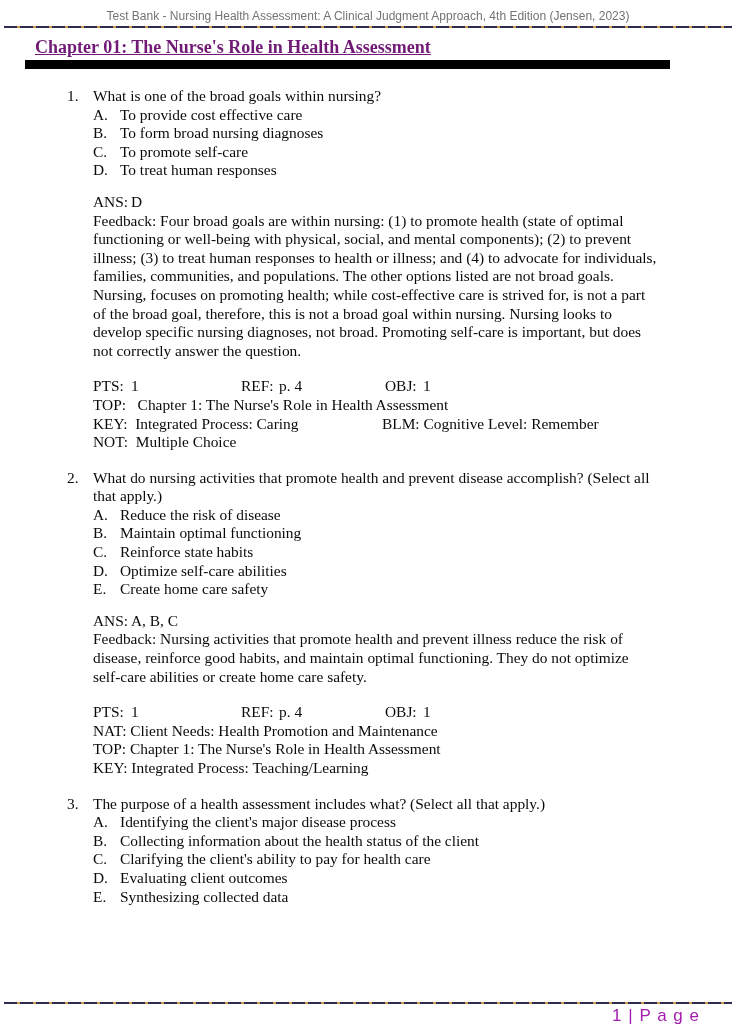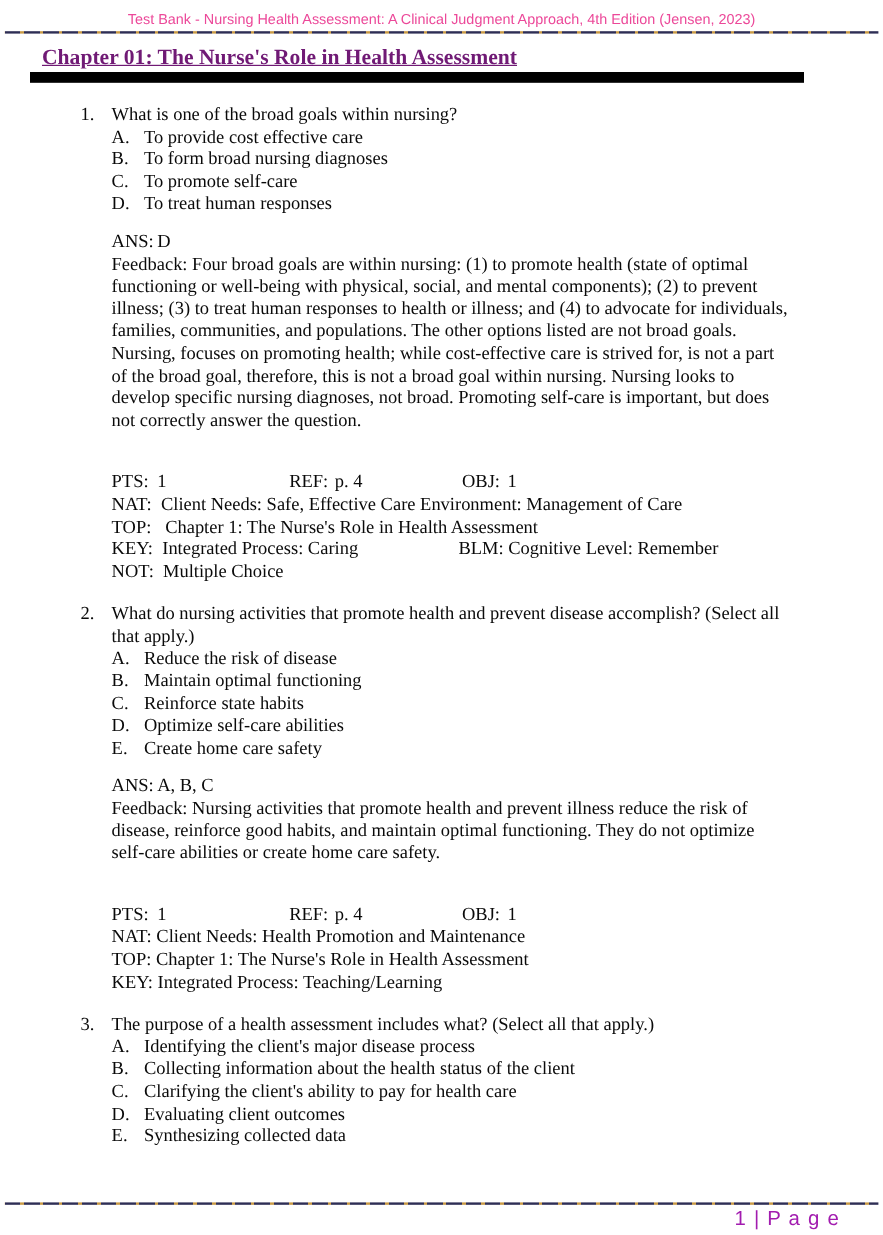--- a/index.html
+++ b/index.html
@@ -3,21 +3,21 @@
 <meta charset="utf-8">
 <style>
   * { margin:0; padding:0; box-sizing:border-box; }
   html, body { background:#ffffff; }
   body {
     width:736px; height:1029px; position:relative; overflow:hidden;
     font-family:"Liberation Serif", serif; color:#0a0a0a;
   }
   .doc-header {
     padding-top:9px; text-align:center;
-    font-family:"Liberation Sans", sans-serif; font-size:12px; color:#ec4899;
+    font-family:"Liberation Sans", sans-serif; font-size:12px; color:#737373;
   }
   .dashed-rule {
     height:2px; margin:3px 4px 0 4px;
     background:repeating-linear-gradient(90deg,#2e2e55 0 13px,#c99a45 13px 16px);
   }
   .chapter-title {
     margin:9px 0 0 35px; font-size:18px; font-weight:bold;
     text-decoration:underline; color:#701a75;
   }
   .title-bar { height:9px; background:#000; width:645px; margin:2px 0 0 25px; }
@@ -27,21 +27,21 @@
   .stem-row { display:flex; width:596px; }
   .q-num { flex:0 0 26px; }
   .q-text { flex:1; }
   .options { margin-left:26px; }
   .opt { display:flex; width:570px; }
   .opt-letter { flex:0 0 27px; }
   .opt-text { flex:1; }
   .answer-block { margin:13px 16px 0 26px; width:566px; }
   .feedback { width:566px; }
   .lab { display:inline-block; width:38px; white-space:pre; }
-  .meta-block { margin:33px 0 0 26px; width:566px; }
+  .meta-block { margin:17px 0 0 26px; width:566px; }
   .meta-row { white-space:pre-wrap; }
   .meta-cols-3 { display:grid; grid-template-columns:148px 144px 1fr; }
   .meta-cols-2a { display:grid; grid-template-columns:289px 1fr; }
   .meta-cols-2b { display:grid; grid-template-columns:363px 1fr; }
   .doc-footer-rule {
     position:absolute; left:4px; right:4px; top:1002px; height:2px;
     background:repeating-linear-gradient(90deg,#2e2e55 0 13px,#c99a45 13px 16px);
   }
   .doc-footer-label {
     position:absolute; top:1006px; right:36px;
@@ -90,21 +90,20 @@
         <span class="lab">ANS:</span><span>D</span>
       </div>
       <div class="feedback">Feedback: Four broad goals are within nursing: (1) to promote health (state of optimal functioning or well-being with physical, social, and mental components); (2) to prevent illness; (3) to treat human responses to health or illness; and (4) to advocate for individuals, families, communities, and populations. The other options listed are not broad goals. Nursing, focuses on promoting health; while cost-effective care is strived for, is not a part of the broad goal, therefore, this is not a broad goal within nursing. Nursing looks to develop specific nursing diagnoses, not broad. Promoting self-care is important, but does not correctly answer the question.</div>
     </div>
     <div class="meta-block">
       <div class="meta-row meta-cols-3">
         <span class="cell"><span class="lab">PTS:</span><span>1</span></span>
         <span class="cell"><span class="lab">REF:</span><span>p. 4</span></span>
         <span class="cell"><span class="lab">OBJ:</span><span>1</span></span>
       </div>
-      <div class="meta-row">NAT:  Client Needs: Safe, Effective Care Environment: Management of Care</div>
       <div class="meta-row">TOP:   Chapter 1: The Nurse's Role in Health Assessment</div>
       <div class="meta-row meta-cols-2a">
         <span>KEY:  Integrated Process: Caring</span>
         <span>BLM: Cognitive Level: Remember</span>
       </div>
       <div class="meta-row">NOT:  Multiple Choice</div>
     </div>
   </section>
 
   <section class="question">

